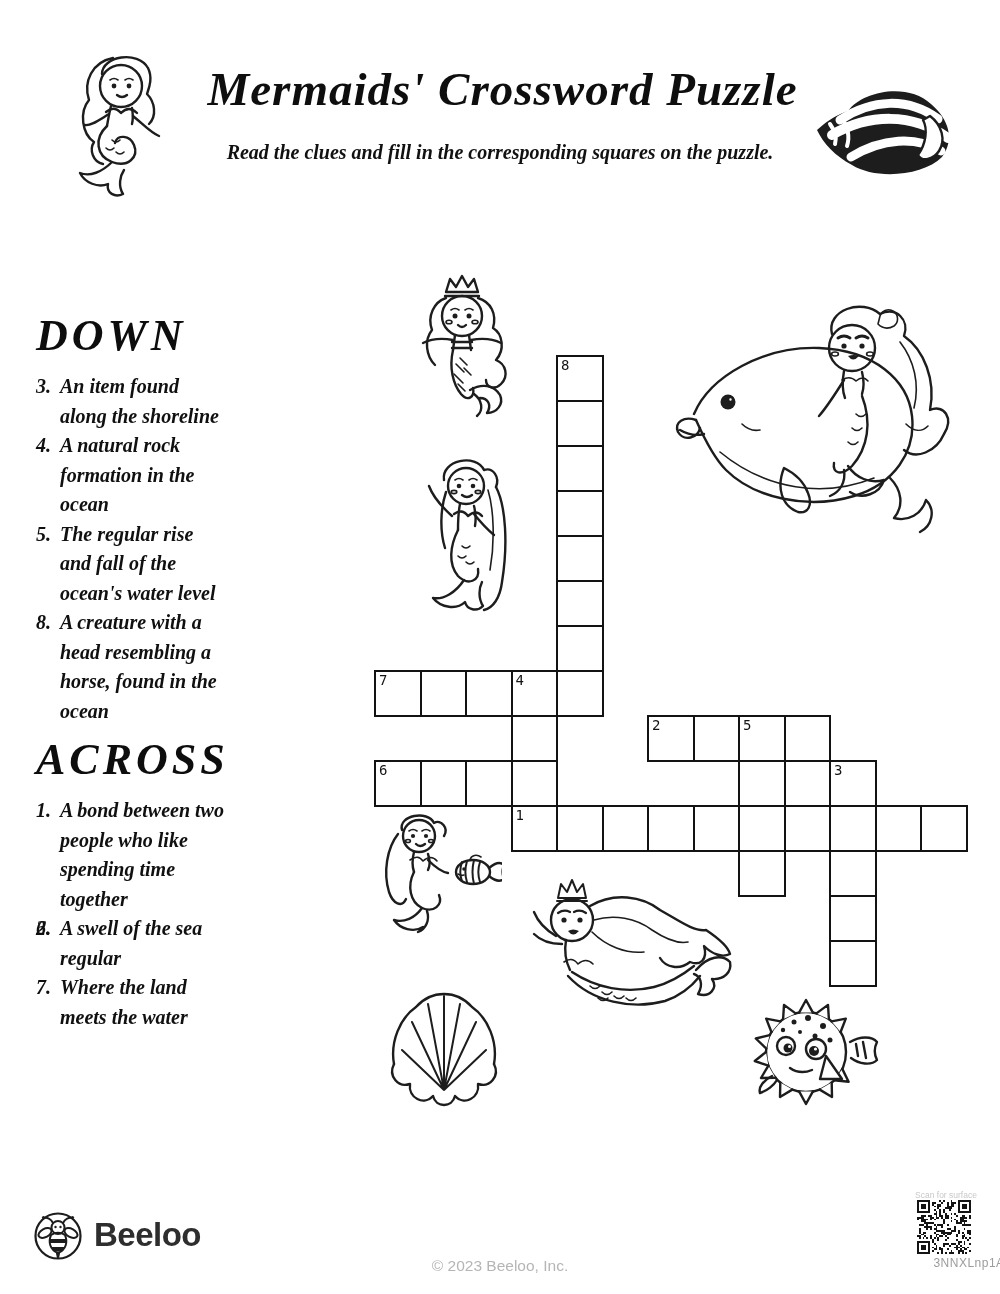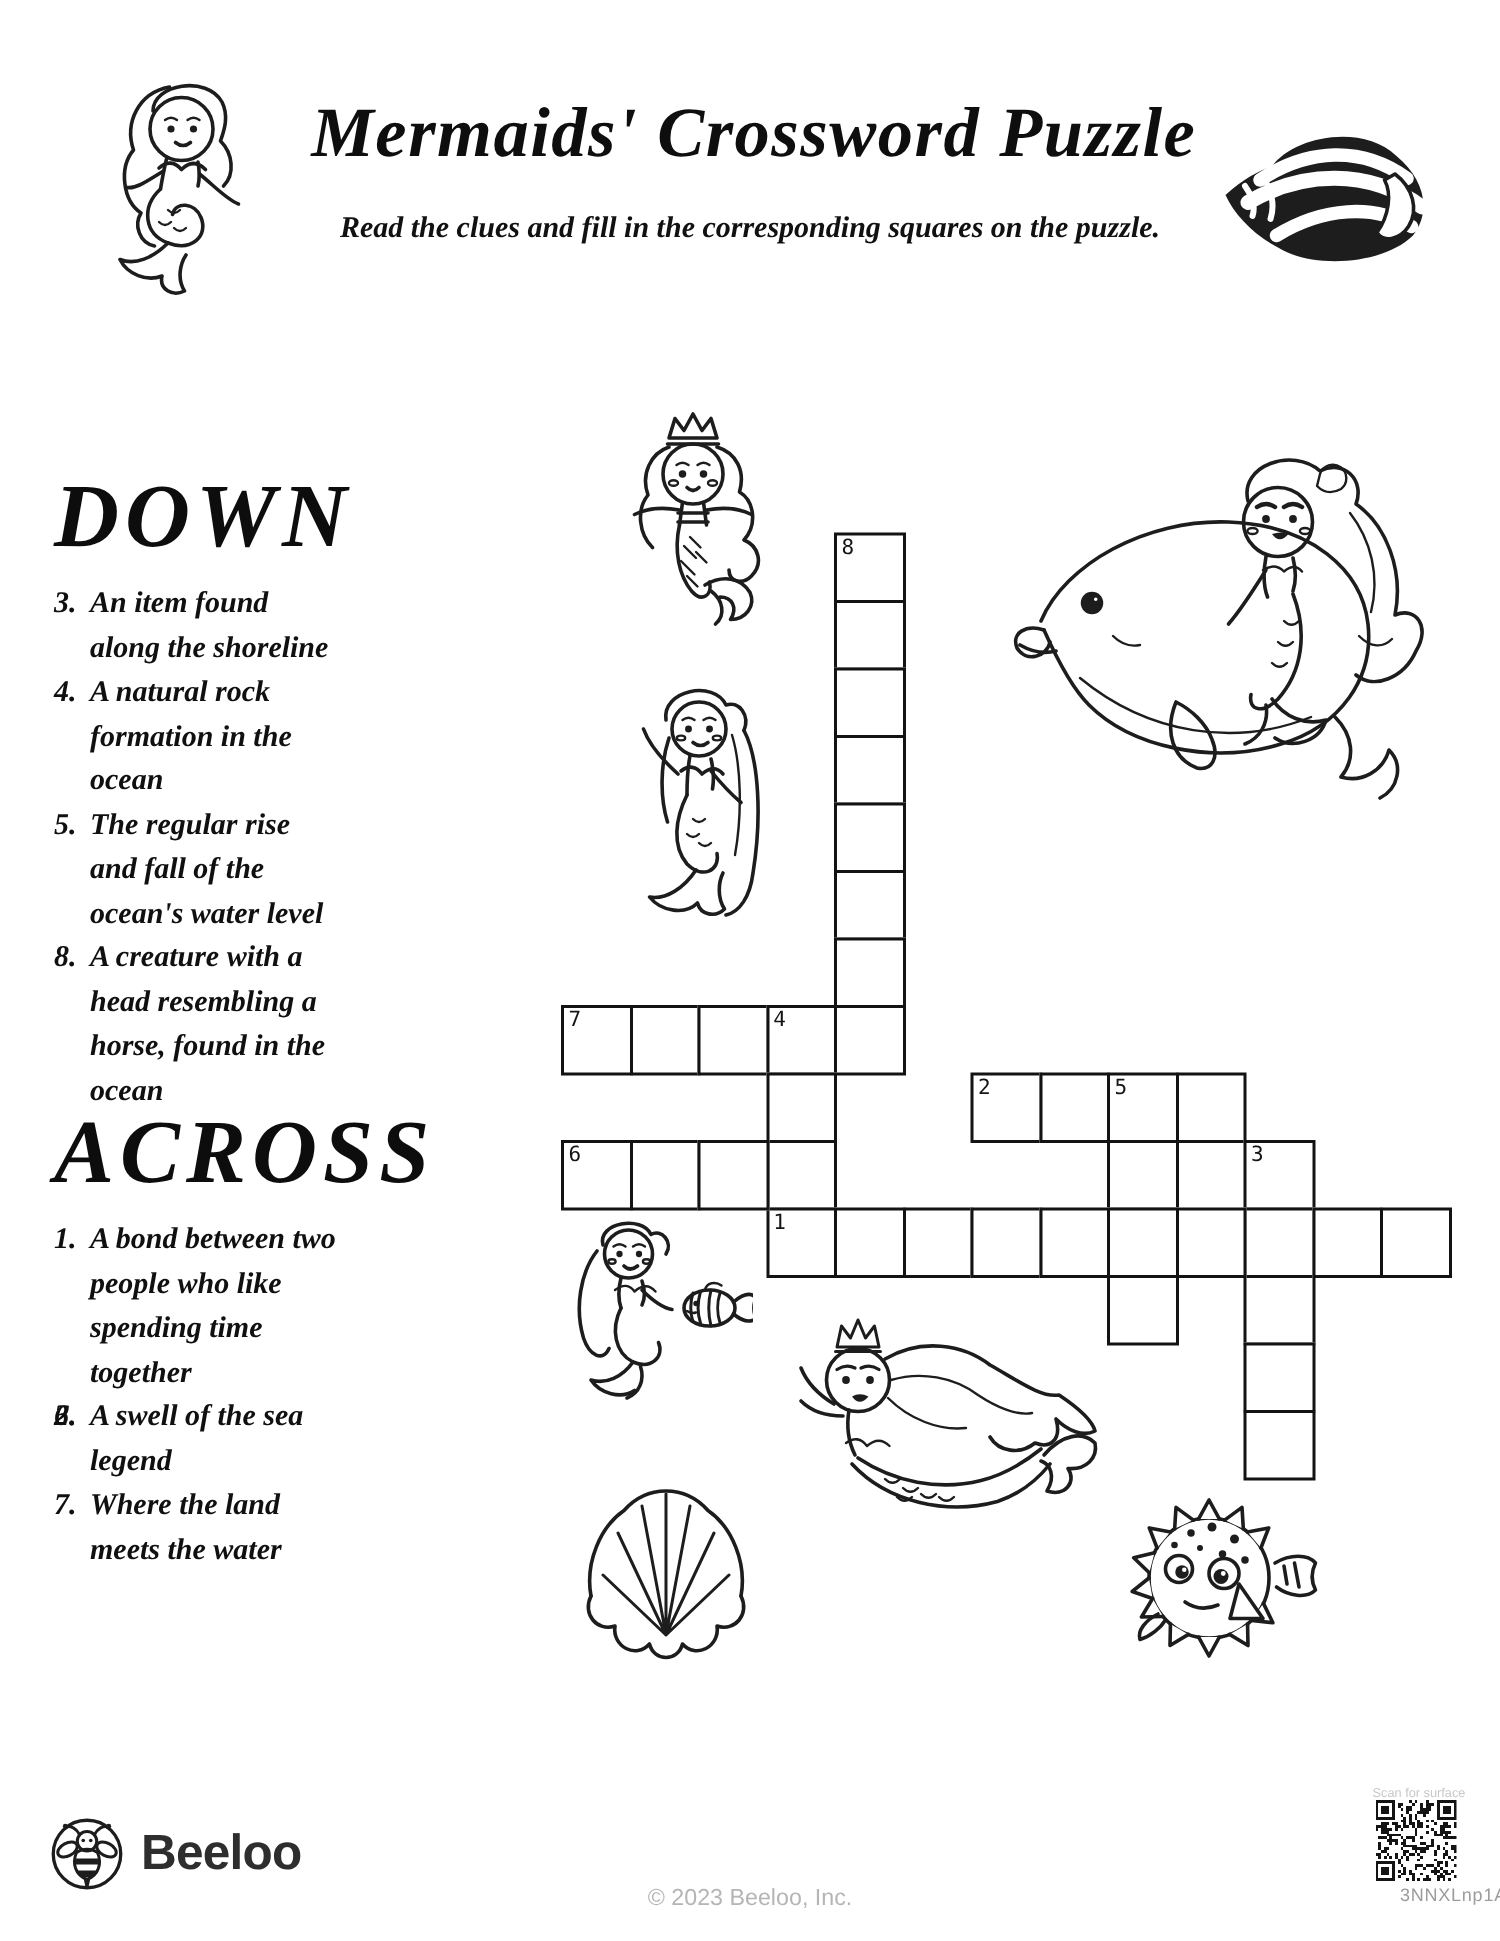--- a/index.html
+++ b/index.html
@@ -8,21 +8,21 @@
   .abs{position:absolute;}
 
   
   .title{left:185px;top:62px;width:635px;text-align:center;font-style:italic;font-weight:700;
          font-size:47px;color:#0e0e0e;letter-spacing:1px;}
   .subtitle{left:185px;top:141px;width:630px;text-align:center;font-style:italic;font-weight:600;
             font-size:20px;color:#111;}
 
   
   .clue-section{width:232px;color:#101010;}
-  .clue-heading{font-style:italic;font-weight:700;font-size:60px;letter-spacing:4px;color:#0d0d0d;line-height:1;}
+  .clue-heading{font-style:italic;font-weight:700;font-size:44px;letter-spacing:4px;color:#0d0d0d;line-height:1;}
   .clue-list{list-style:none;margin:14px 0 0 0;padding:0;font-style:italic;font-weight:600;
              font-size:20px;line-height:29.5px;}
   .clue{position:relative;padding-left:24px;margin:0;}
   .clue-num{position:absolute;left:0;top:0;}
   .clue-text{white-space:pre-line;}
 
   
   .grid{position:absolute;}
   .cell{position:absolute;box-sizing:border-box;border:2px solid #131313;background:#fff;}
   .cellnum{position:absolute;top:1px;left:3px;font-family:"DejaVu Sans Mono", monospace;
@@ -114,21 +114,21 @@
         <span class="clue-text">A bond between two
 people who like
 spending time
 together</span></li>
       <li class="clue">
         <span class="clue-num">2.</span>
         </li>
       <li class="clue">
         <span class="clue-num">6.</span>
         <span class="clue-text">A swell of the sea
-legend</span></li>
+regular</span></li>
       <li class="clue">
         <span class="clue-num">7.</span>
         <span class="clue-text">Where the land
 meets the water</span></li>
     </ul>
   </div>
 
   <svg class="ill abs" style="left:398px;top:272px" width="122" height="170" viewBox="0 0 122 170">
     <path d="M48,20 L52,7 L58,15 L64,4 L70,15 L76,7 L80,20 Z M47,24 L81,24"></path>
     <path d="M48,26 C36,30 29,44 34,58 C26,68 28,84 37,93"></path>

